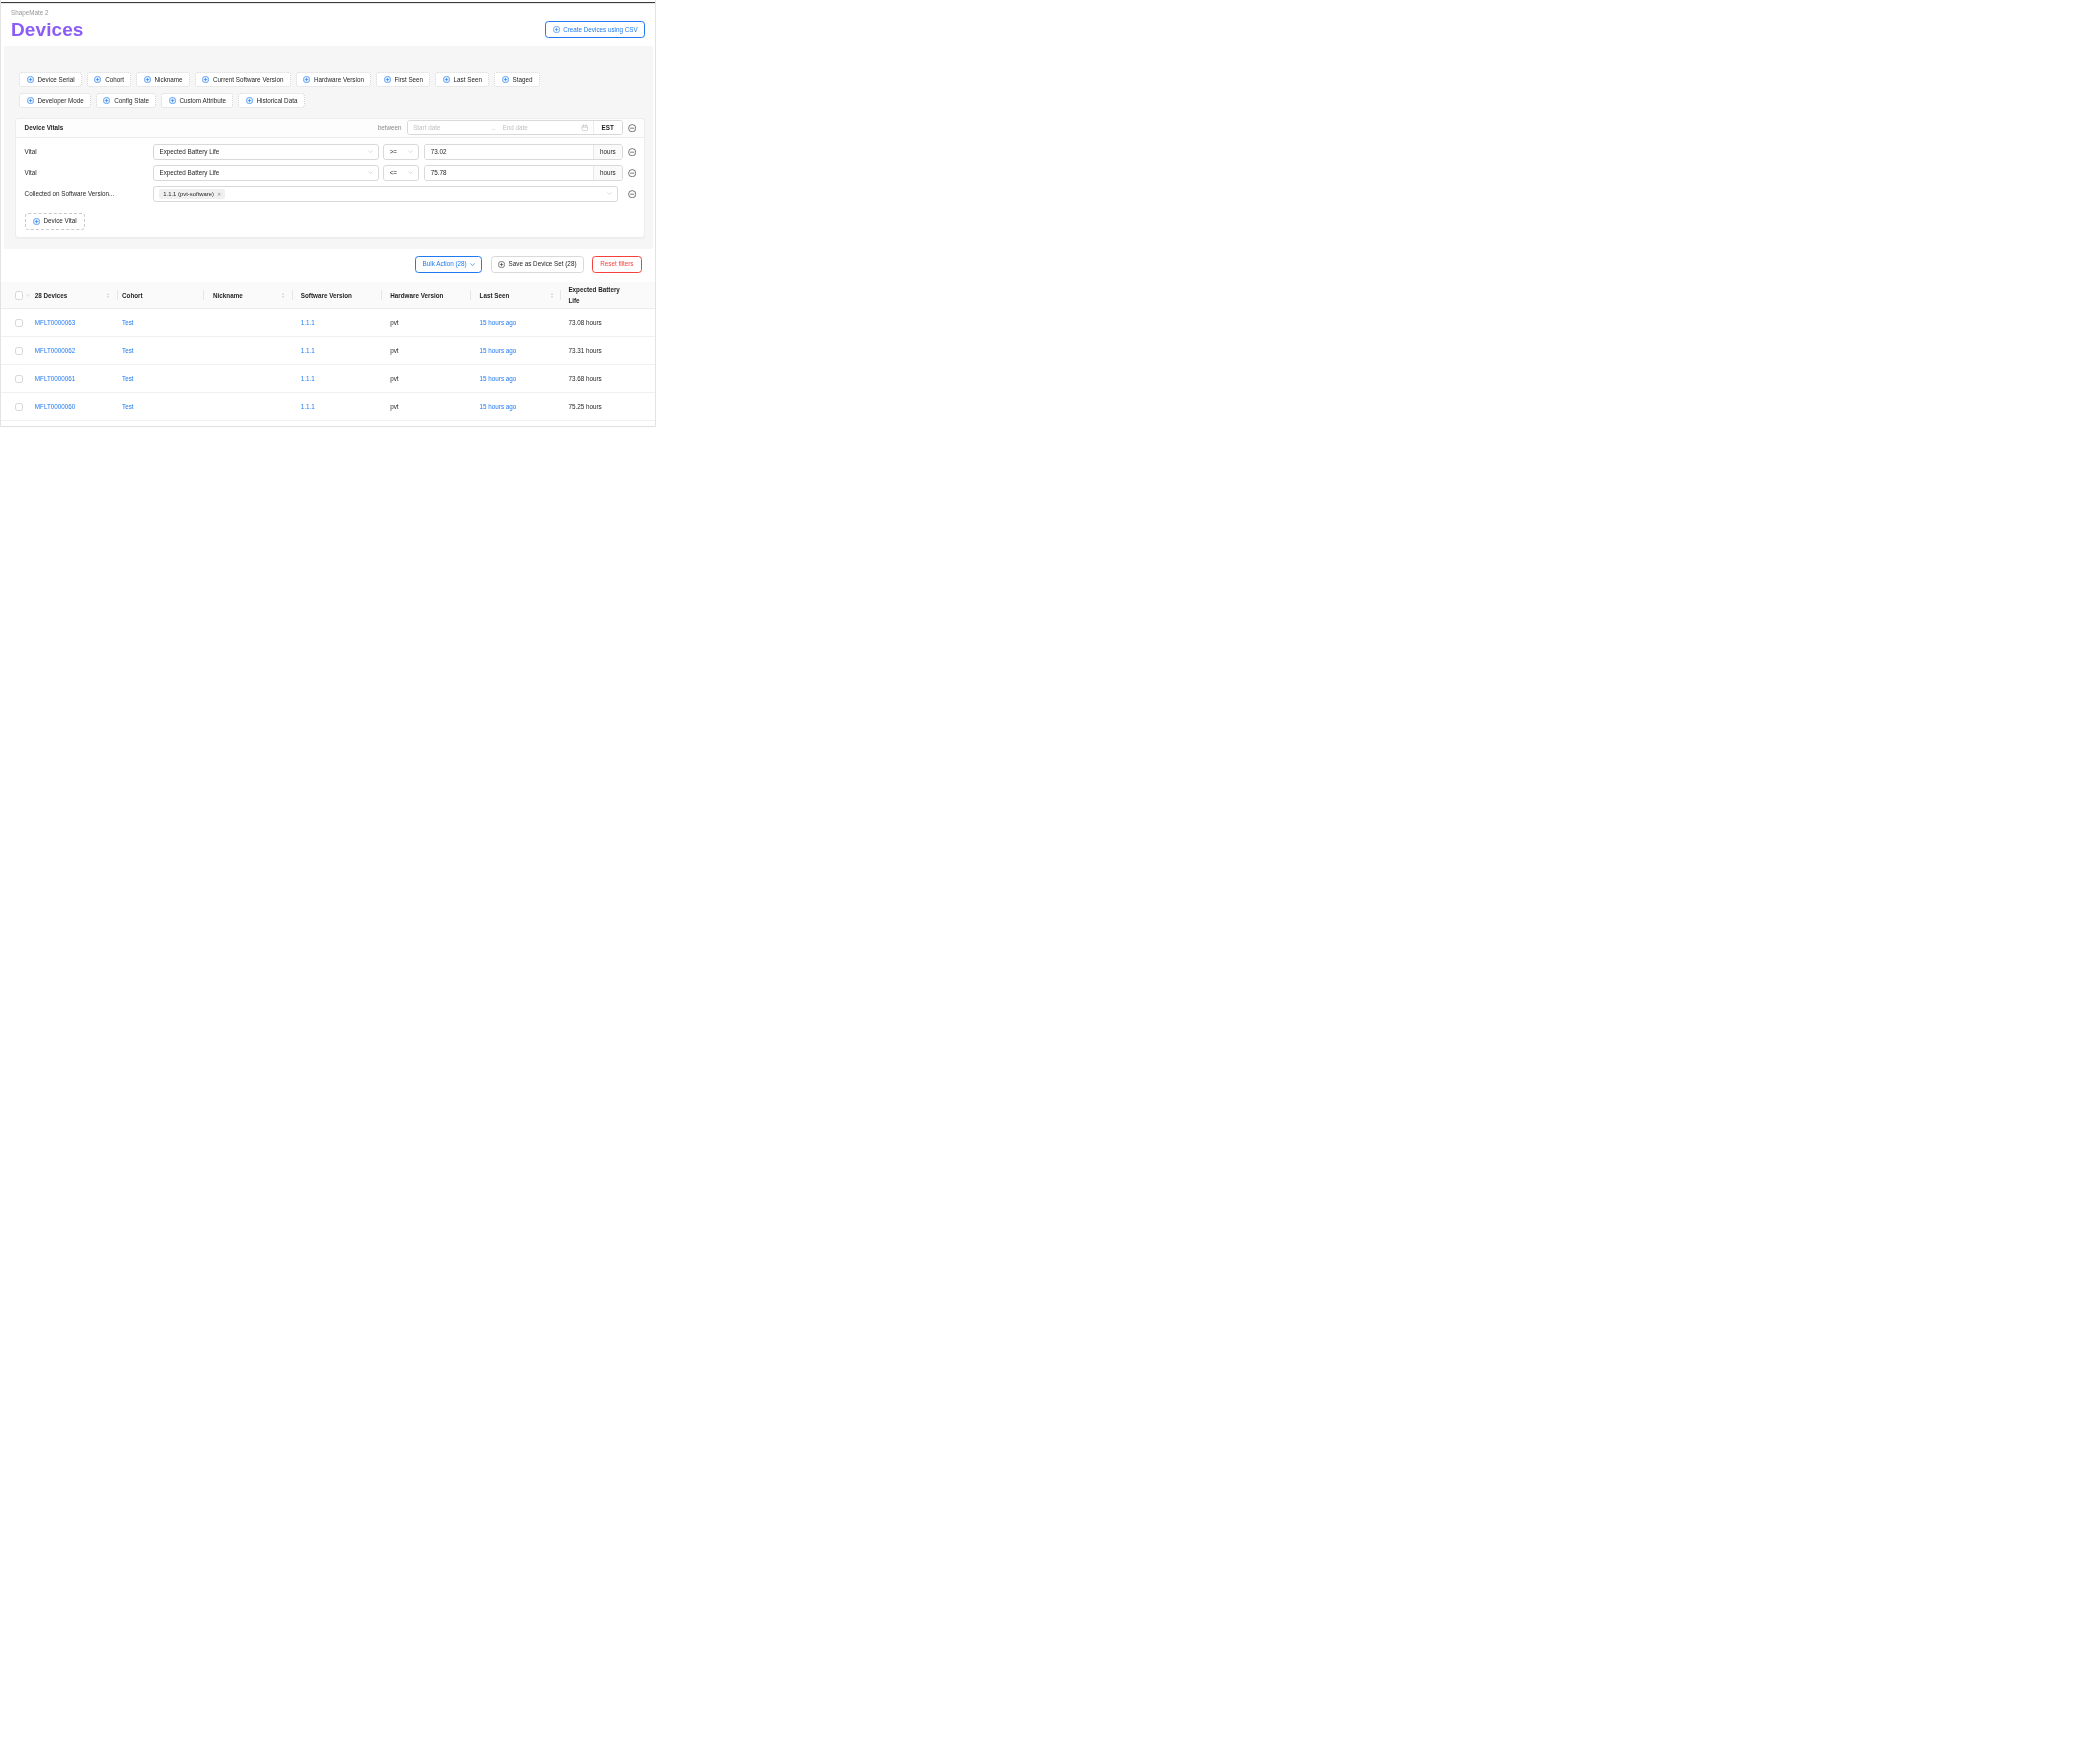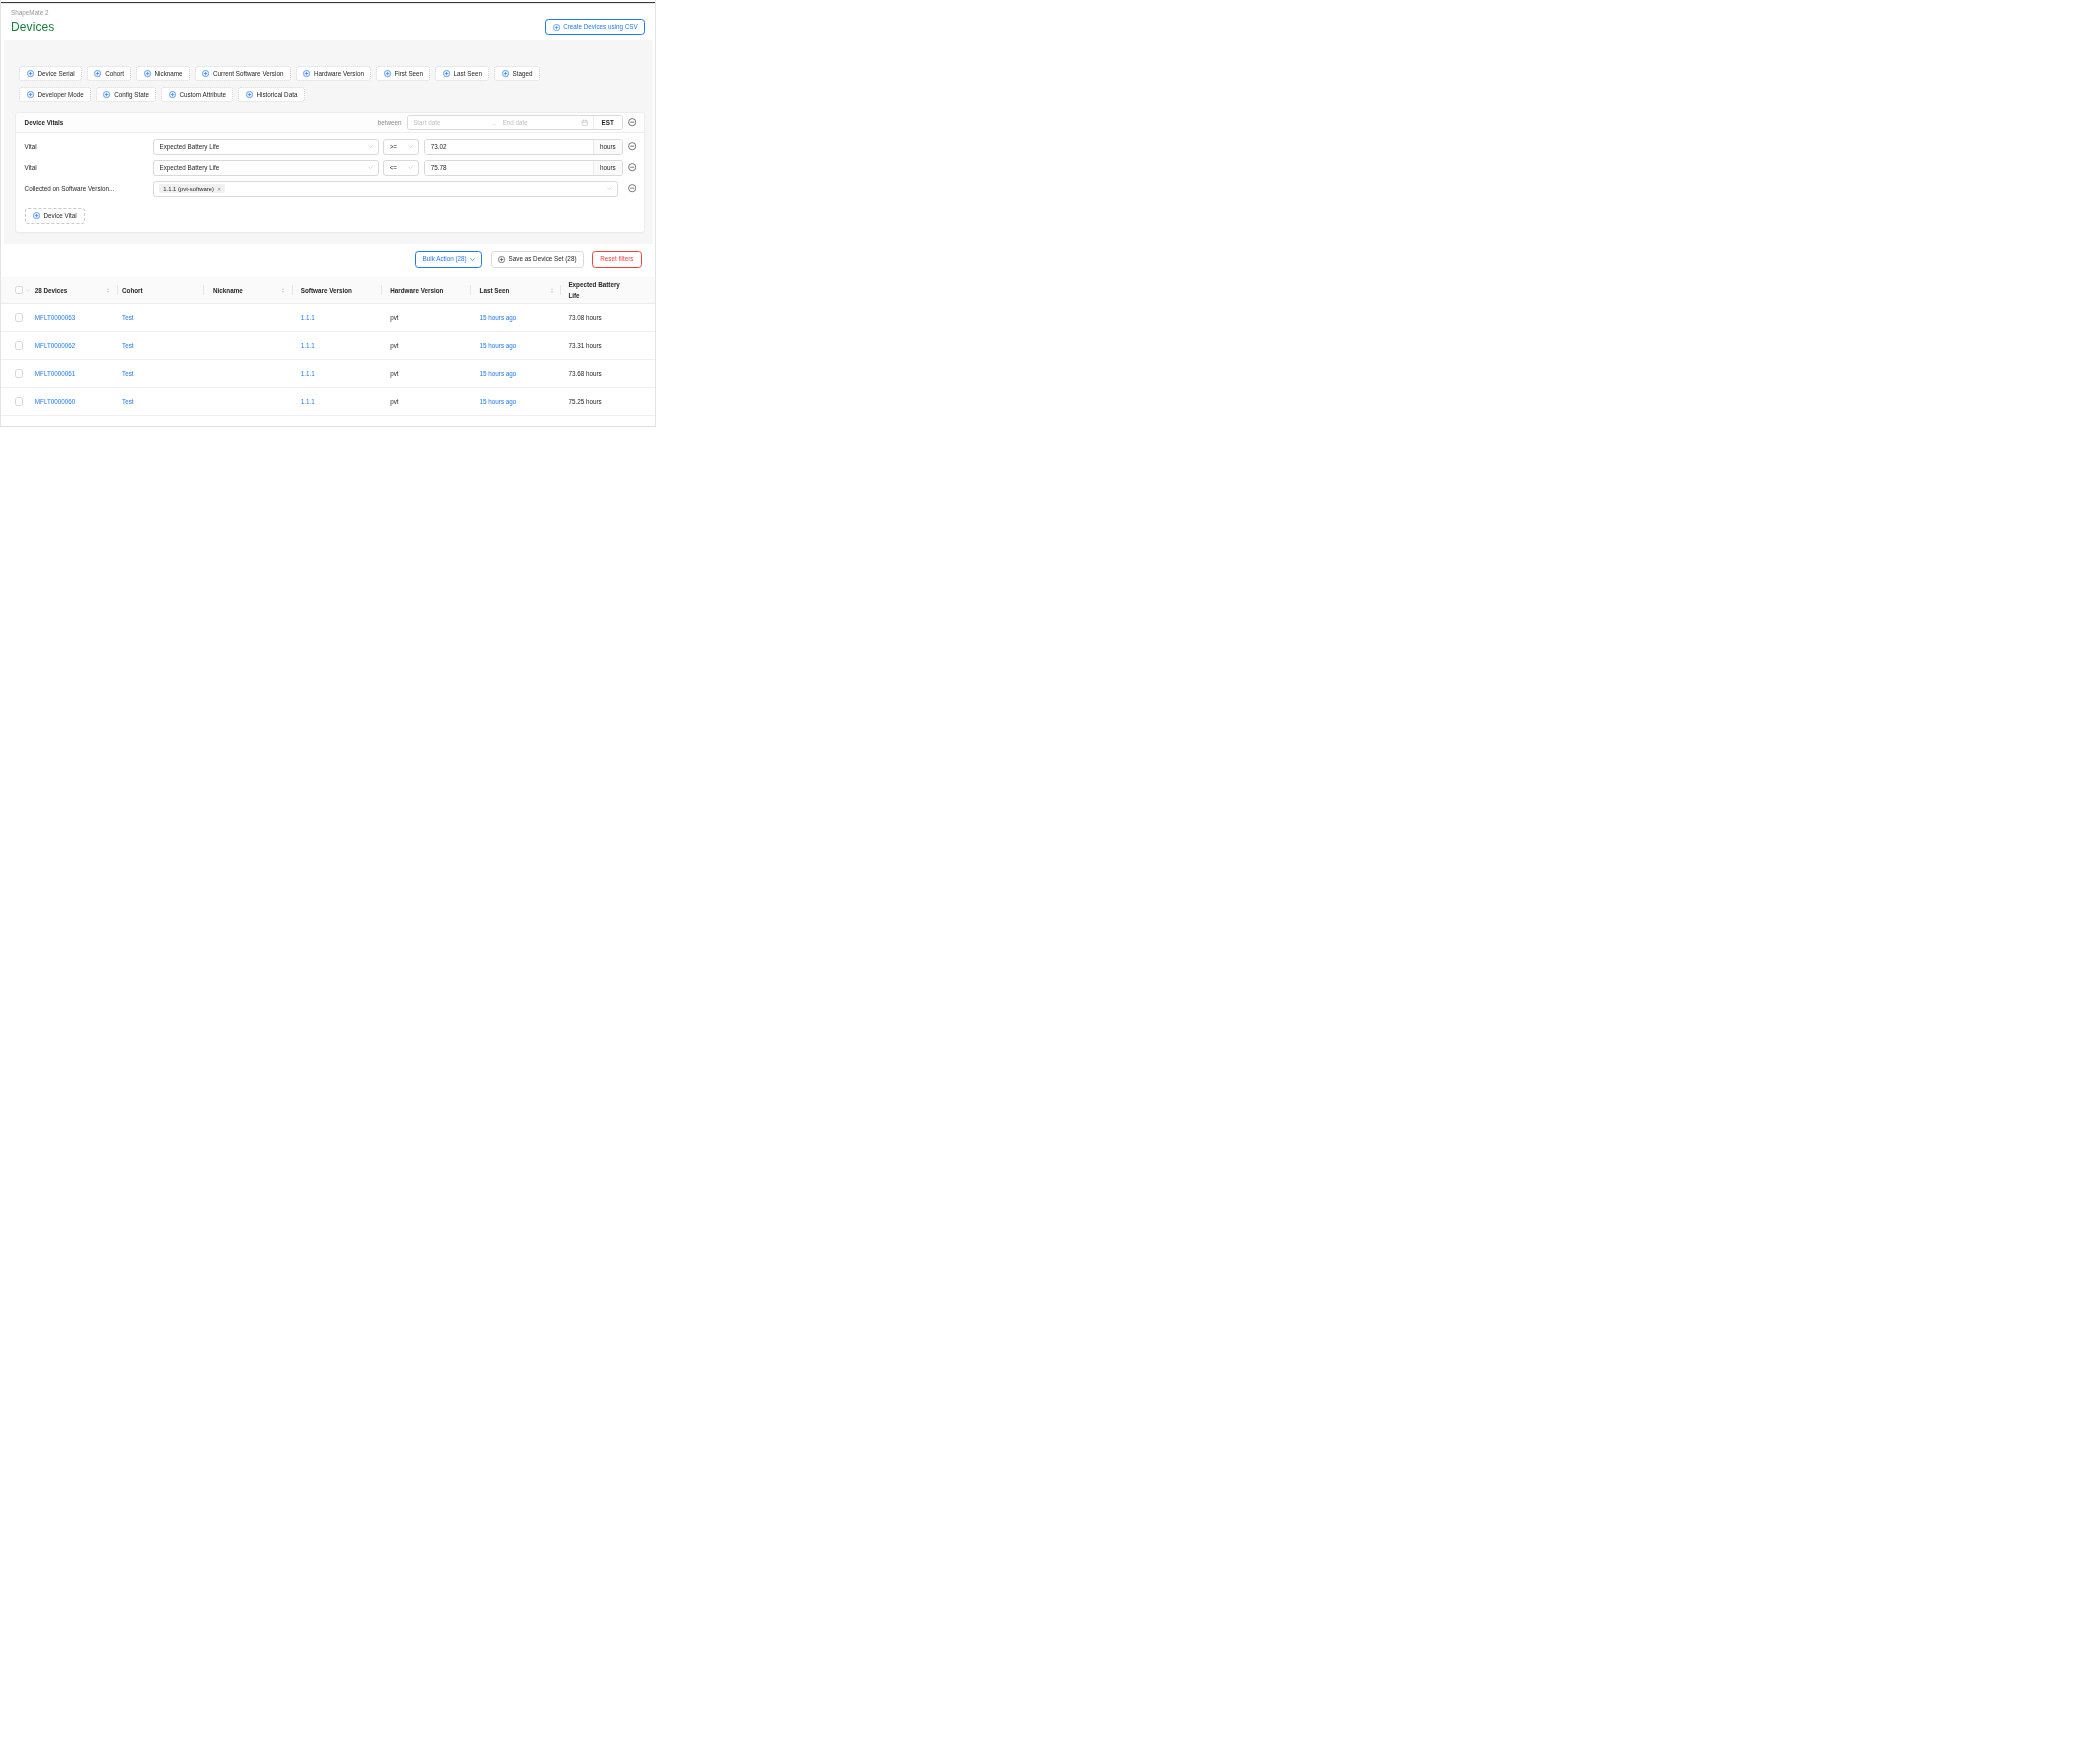--- a/index.html
+++ b/index.html
@@ -9,21 +9,21 @@
     color:#1f1f1f;
     width:656px; min-height:427px;
     border-left:0.4px solid #e3e3e3; border-right:0.4px solid #e3e3e3; border-bottom:0.4px solid #e0e0e0;
   }
   .window-edge { height:3.4px; background:#ffffff; border-bottom:1.3px solid #3a3a3a; box-shadow:0 0.4px 0 #c9c9c9; }
 
   
   .topbar { padding:5.5px 10px 0 10px; }
   .breadcrumb { font-size:6.3px; color:#979797; }
   .title-row { display:flex; align-items:center; justify-content:space-between; margin-top:2.9px; }
-  .page-title { font-size:12px; font-weight:400; color:#15803d; letter-spacing:0.1px; }
+  .page-title { font-size:19px; font-weight:700; color:#8b5cf6; letter-spacing:0.1px; }
   .btn { display:inline-flex; align-items:center; gap:3.4px; background:#fff; border-radius:3.4px; cursor:pointer; font-size:6.3px; line-height:1; white-space:nowrap; }
   .btn-primary-outline { border:0.6px solid #1e7af2; color:#1e7af2; padding:3.8px 6.3px; }
 
   
   .filters-panel { margin:5px 2.5px 0 2.5px; background:#f6f6f7; border-radius:1.7px; padding:26px 7.1px 11px 11.7px; }
   .chips-rows { padding-left:4.2px; }
   .chips-row { display:flex; flex-wrap:wrap; gap:5px; }
   .chips-row + .chips-row { margin-top:5.9px; }
   .chip { display:inline-flex; align-items:center; gap:3.8px; height:15px; padding:0 6.3px; background:#fff;
           border:0.6px dotted #d4d4d6; border-radius:3.4px; font-size:6.3px; font-weight:500; color:#262626; cursor:pointer; }

